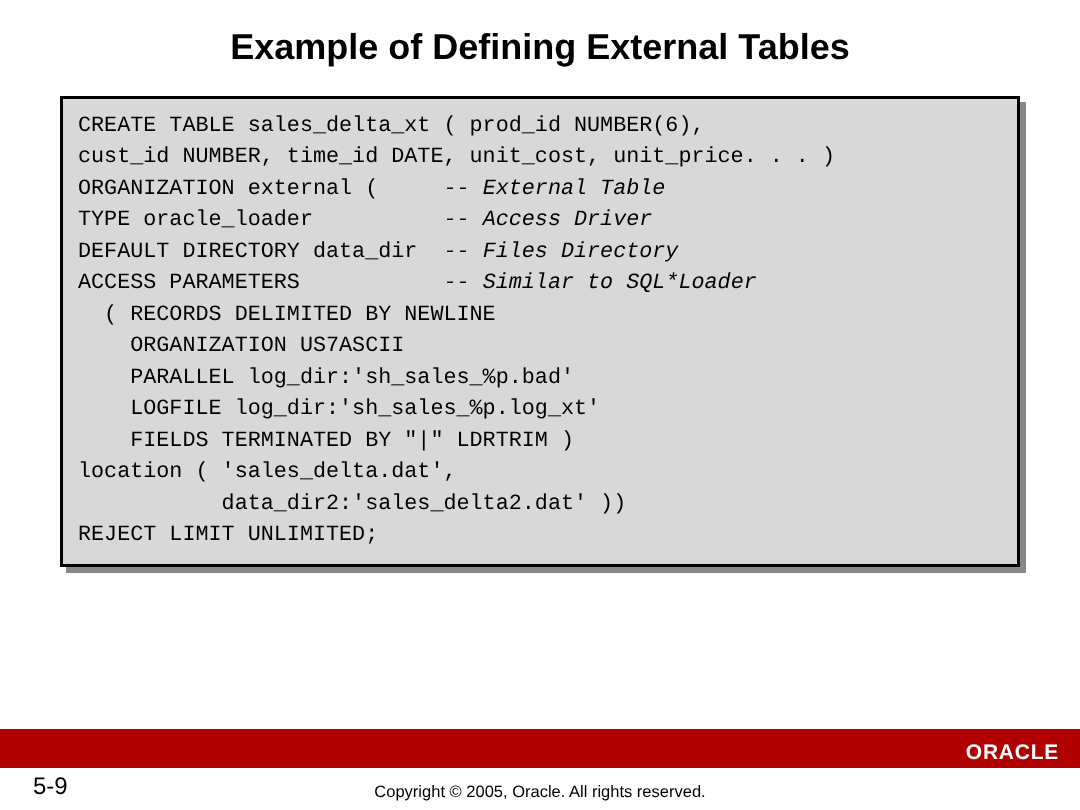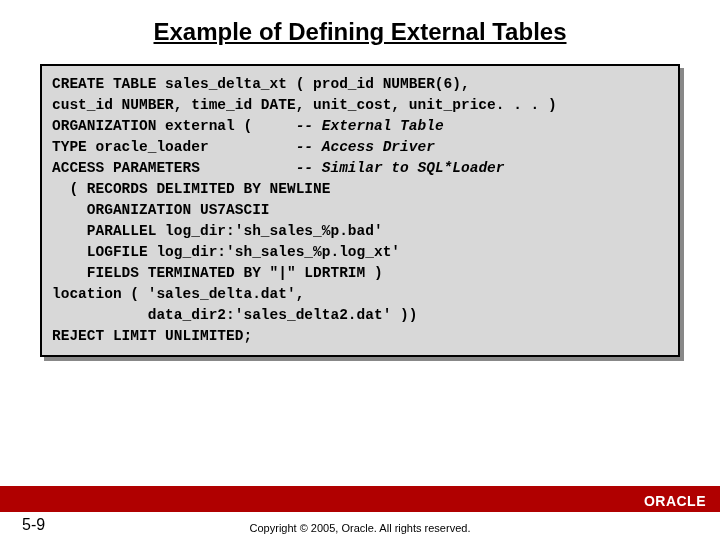--- a/index.html
+++ b/index.html
@@ -10,30 +10,29 @@
     background: #fff;
     font-family: Arial, Helvetica, sans-serif;
     position: relative;
     overflow: hidden;
   }
   .title {
     text-align: center;
     font-weight: bold;
     font-size: 24px;
     padding: 18px 10px 12px;
-    text-decoration: underline;
   }
   .codebox {
     margin: 6px 40px 0;
     background: #d8d8d8;
     border: 2px solid #000;
     padding: 8px 10px 8px 10px;
     font-family: "Courier New", monospace;
     font-size: 14.5px;
-    font-weight: bold;
+    font-weight: normal;
     line-height: 1.45;
     box-shadow: 4px 4px 0 #888;
   }
   .line { white-space: pre; }
   .comment { font-style: italic; }
   .hl-pink {
     display: inline-block;
     border: 2px solid #d02050;
     padding: 0 2px;
     margin-left: -2px;
@@ -71,20 +70,21 @@
 </head>
 <body>
 
 <div class="title">Example of Defining External Tables</div>
 
 <div class="codebox">
 <div class="line">CREATE TABLE sales_delta_xt ( prod_id NUMBER(6),</div>
 <div class="line">cust_id NUMBER, time_id DATE, unit_cost, unit_price. . . )</div>
 <div class="line"><span>ORGANIZATION external (</span><span>     </span><span class="comment">-- External Table</span></div>
 <div class="line"><span>TYPE oracle_loader</span><span>          </span><span class="comment">-- Access Driver</span></div>
+<div class="line"><span>DEFAULT DIRECTORY data_dir</span><span>  </span><span class="comment">-- Files Directory</span></div>
 <div class="line"><span>ACCESS PARAMETERS</span><span>           </span><span class="comment">-- Similar to SQL*Loader</span></div>
 <div class="line">  ( RECORDS DELIMITED BY NEWLINE</div>
 <div class="line">    ORGANIZATION US7ASCII</div>
 <div class="line">    PARALLEL log_dir:'sh_sales_%p.bad'</div>
 <div class="line">    LOGFILE log_dir:'sh_sales_%p.log_xt'</div>
 <div class="line">    FIELDS TERMINATED BY "|" LDRTRIM )</div>
 <div class="line">location ( 'sales_delta.dat',</div>
 <div class="line">           data_dir2:'sales_delta2.dat' ))</div>
 <div class="line">REJECT LIMIT UNLIMITED;</div>
 </div>

